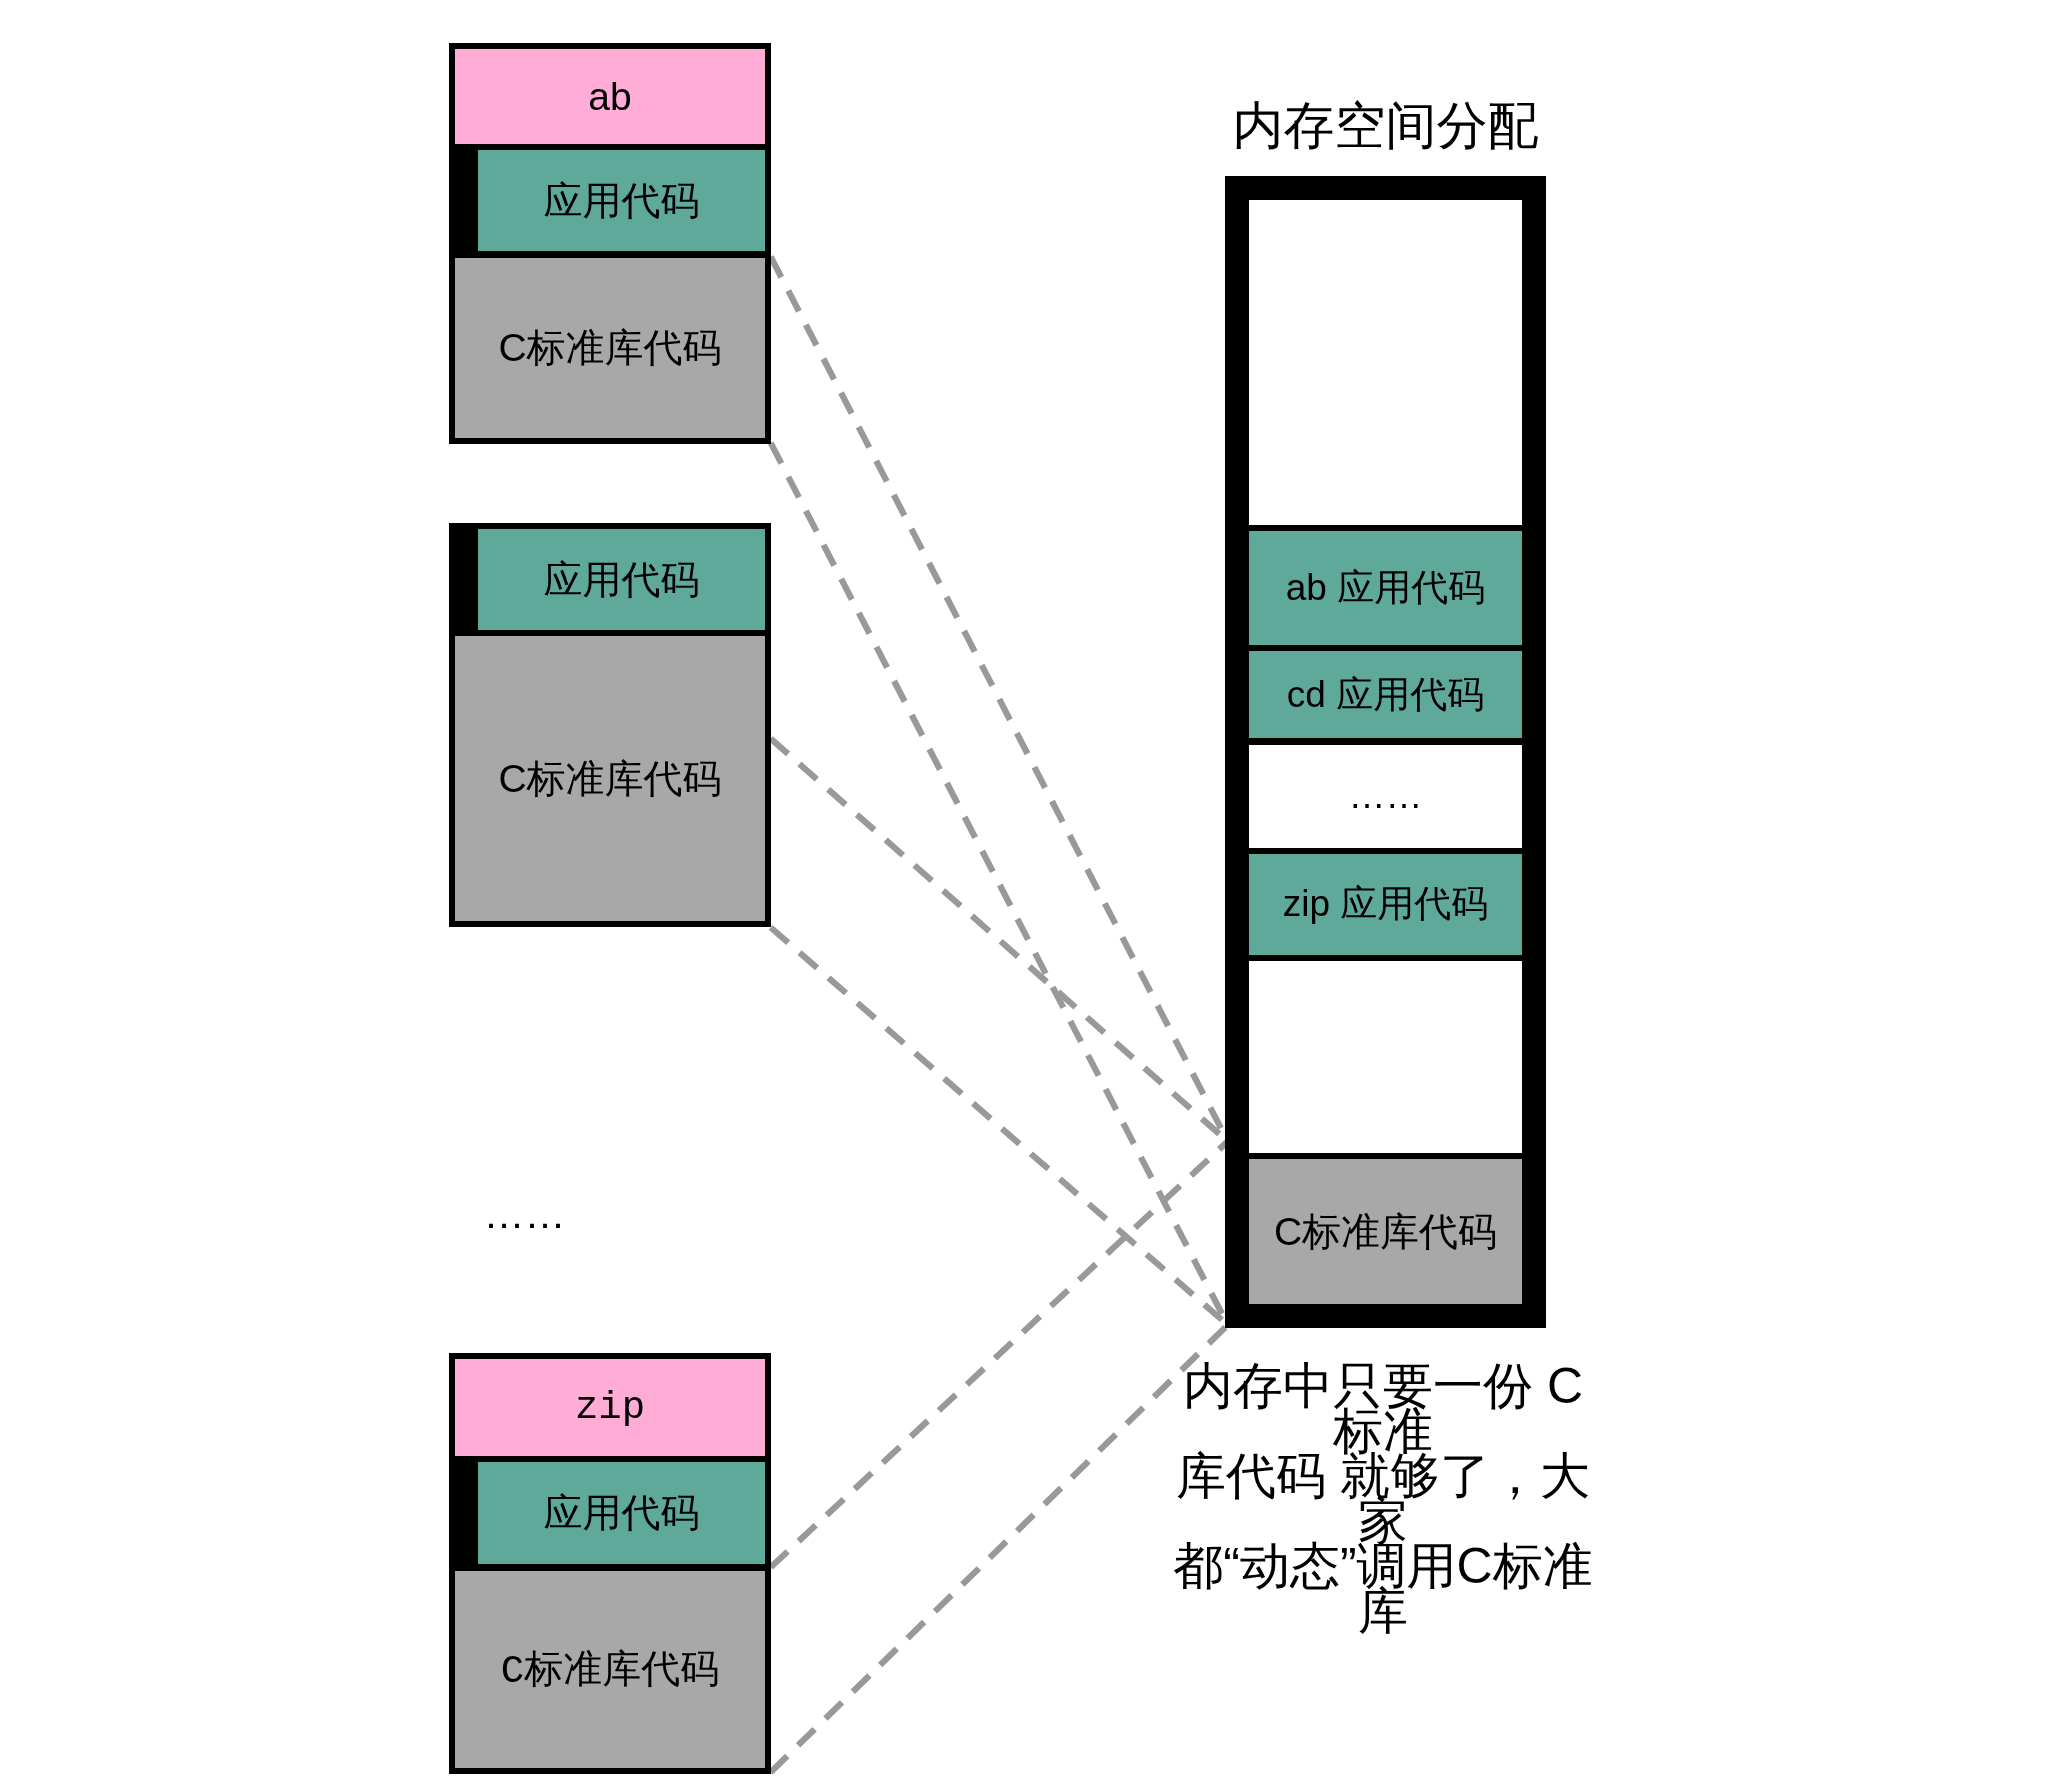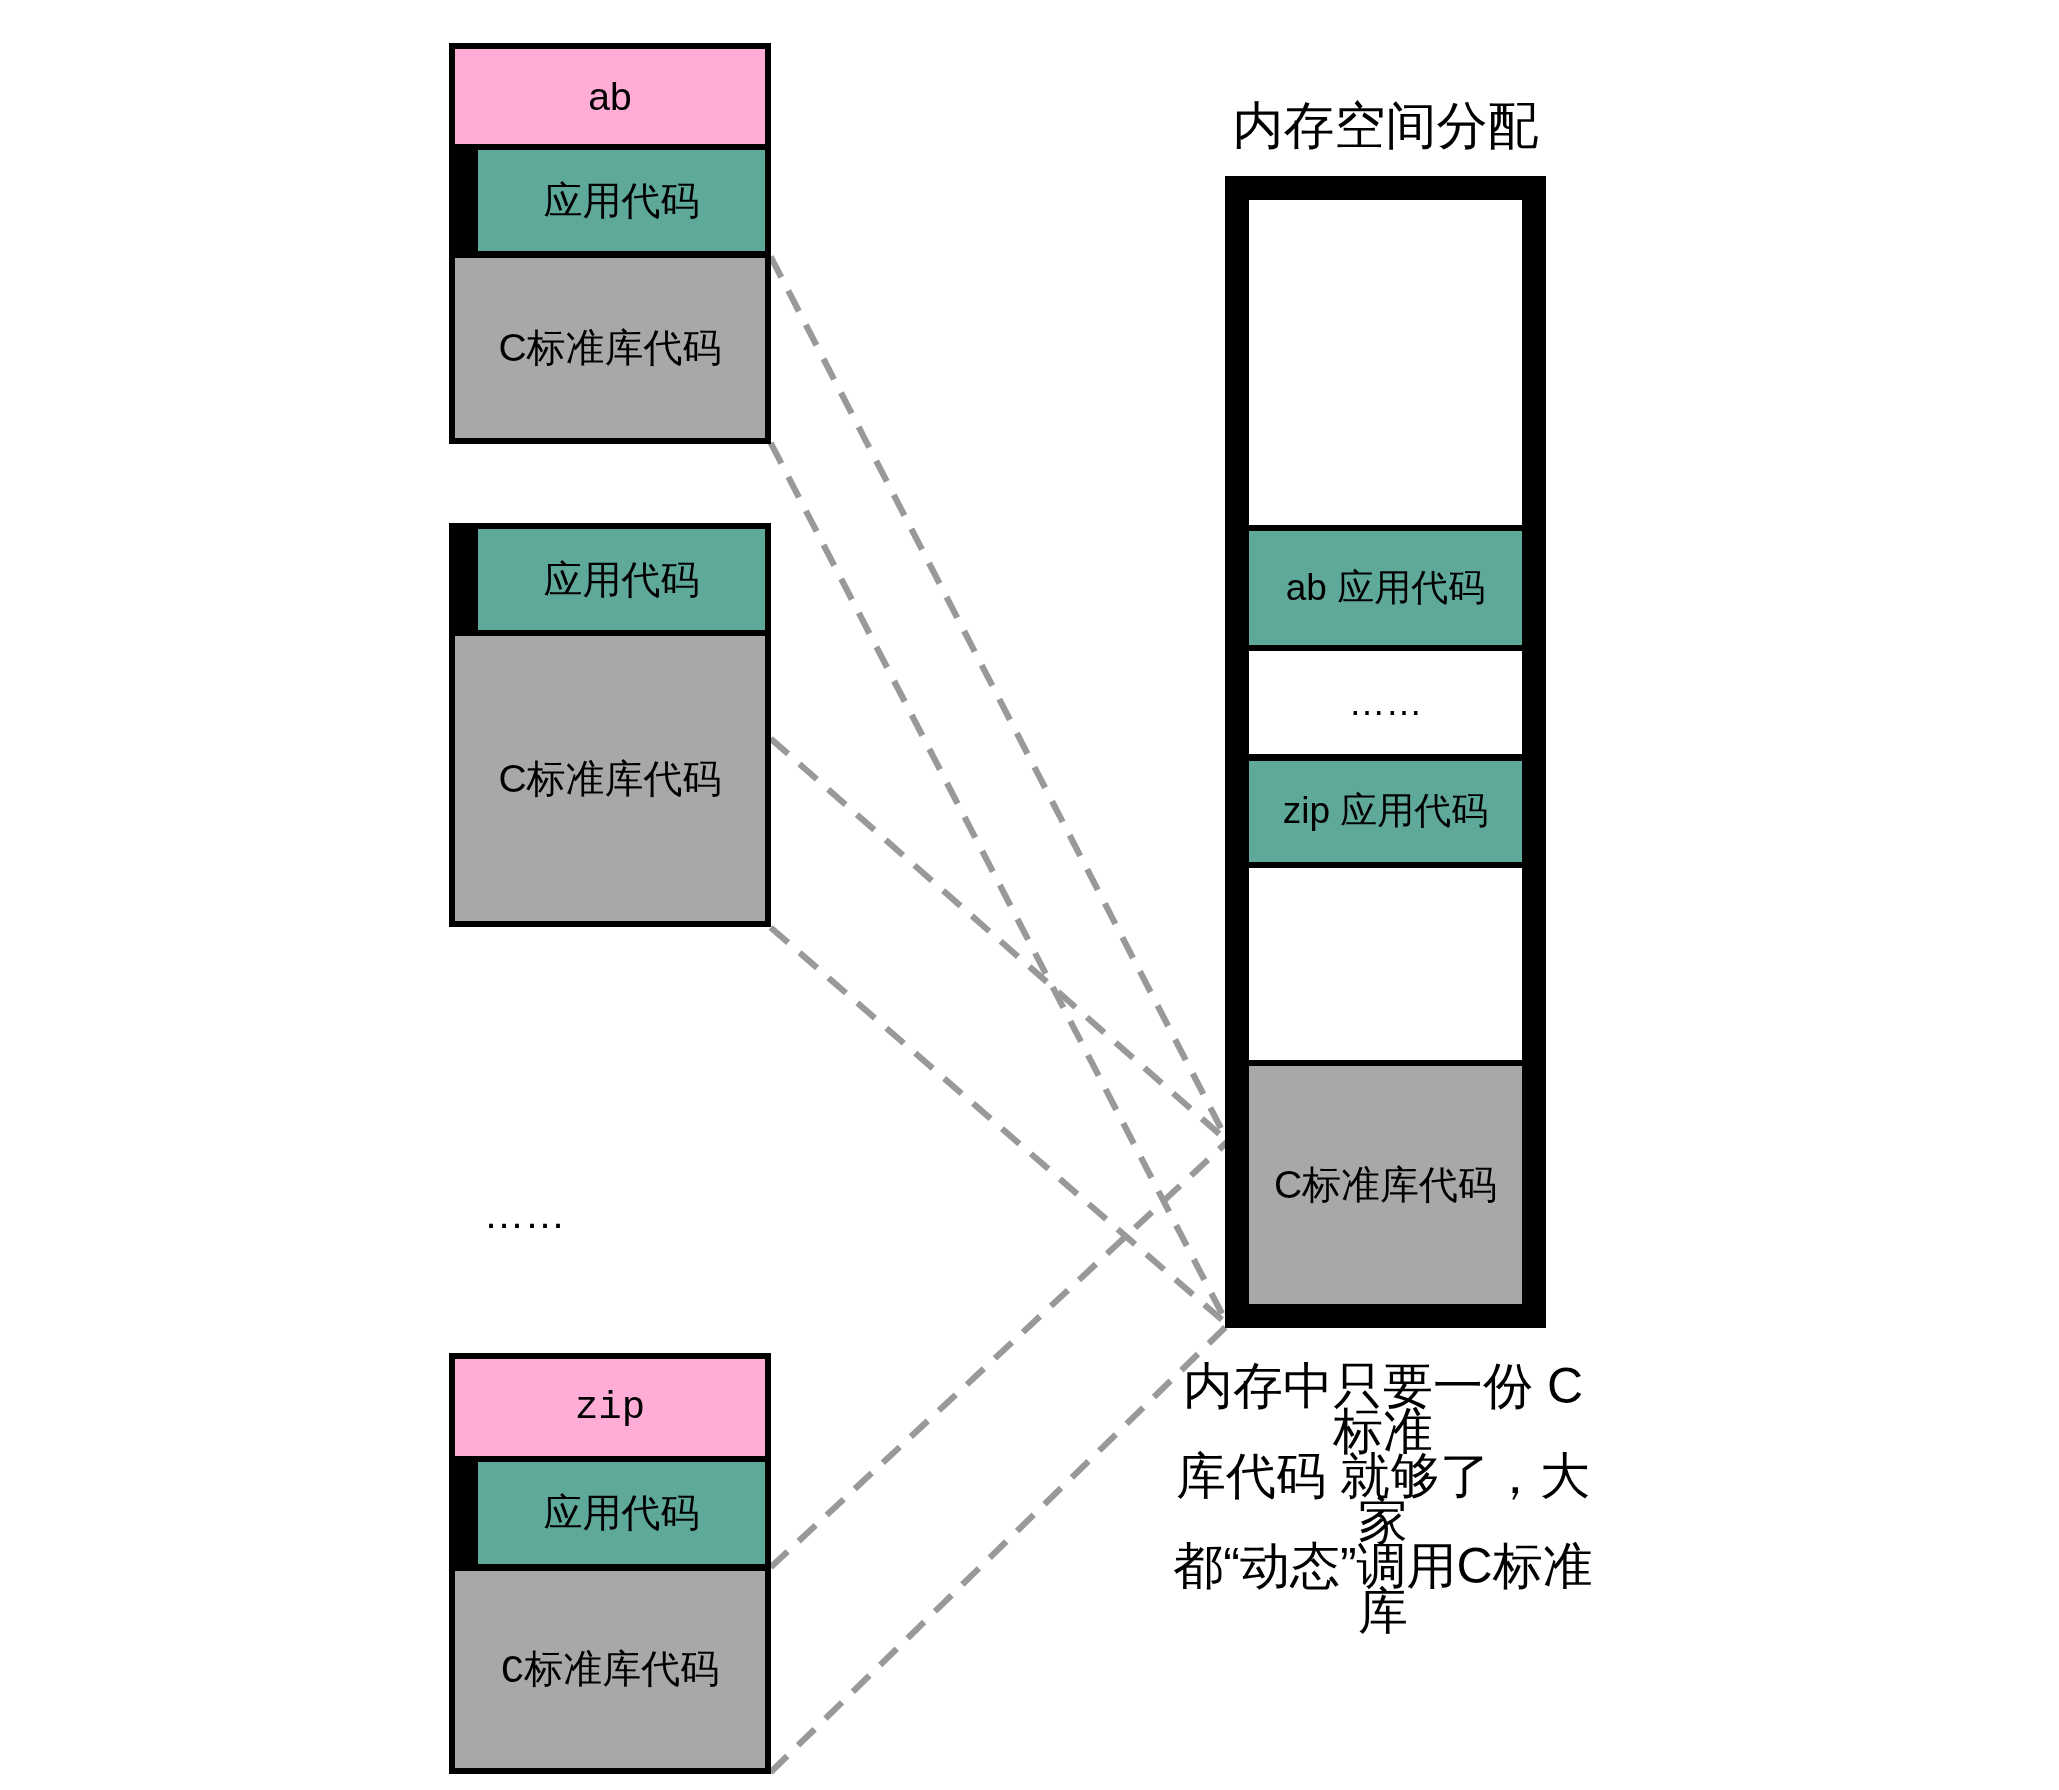--- a/index.html
+++ b/index.html
@@ -147,20 +147,23 @@
 
   <div class="mem-title">内存空间分配</div>
 
   <div class="mem-box">
     <div class="mem-seg mem-s0">
       <span></span>
     </div>
     <div class="mem-seg mem-s1 app">
       <span>ab 应用代码</span>
     </div>
+    <div class="mem-seg mem-s2 app">
+      <span>cd 应用代码</span>
+    </div>
     <div class="mem-seg mem-s3">
       <span>……</span>
     </div>
     <div class="mem-seg mem-s4 app">
       <span>zip 应用代码</span>
     </div>
     <div class="mem-seg mem-s5">
       <span></span>
     </div>
     <div class="mem-seg mem-s6 lib">

